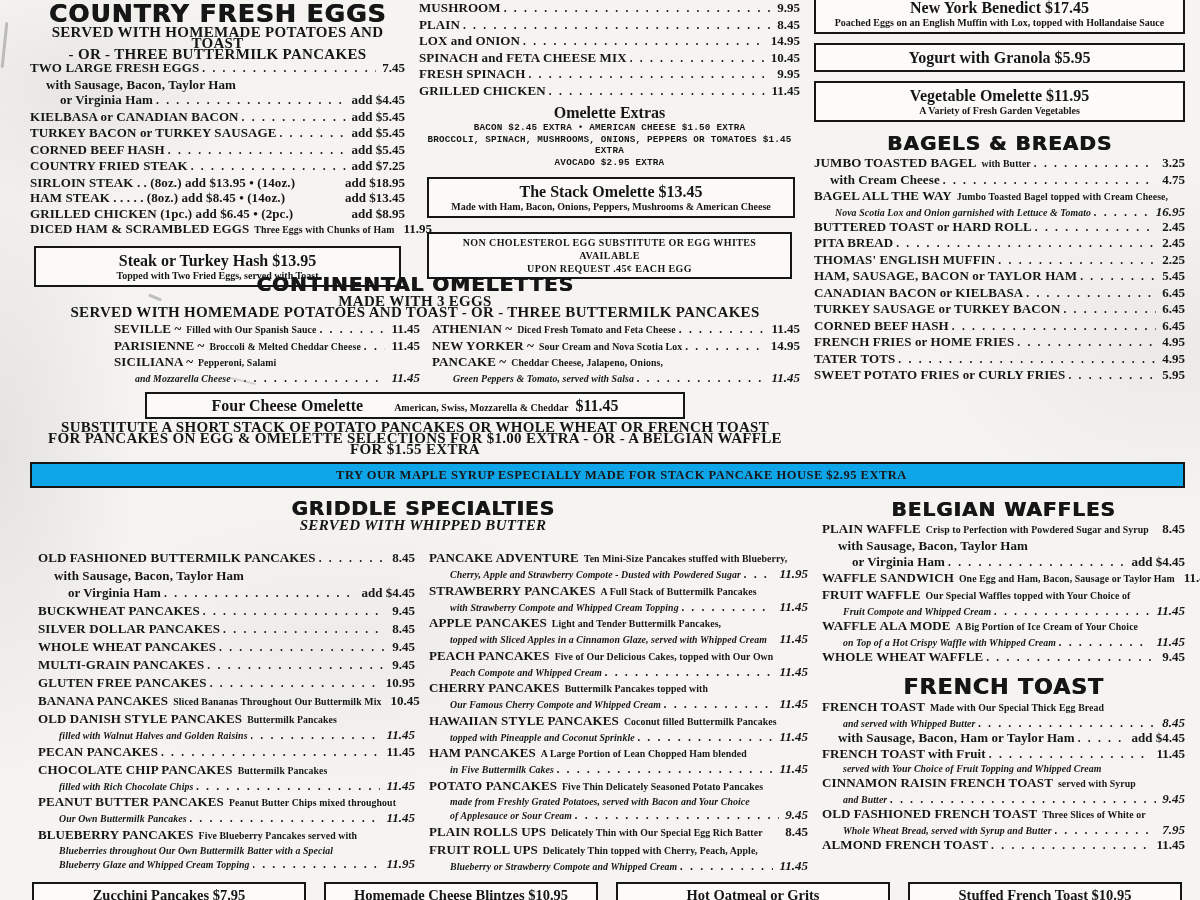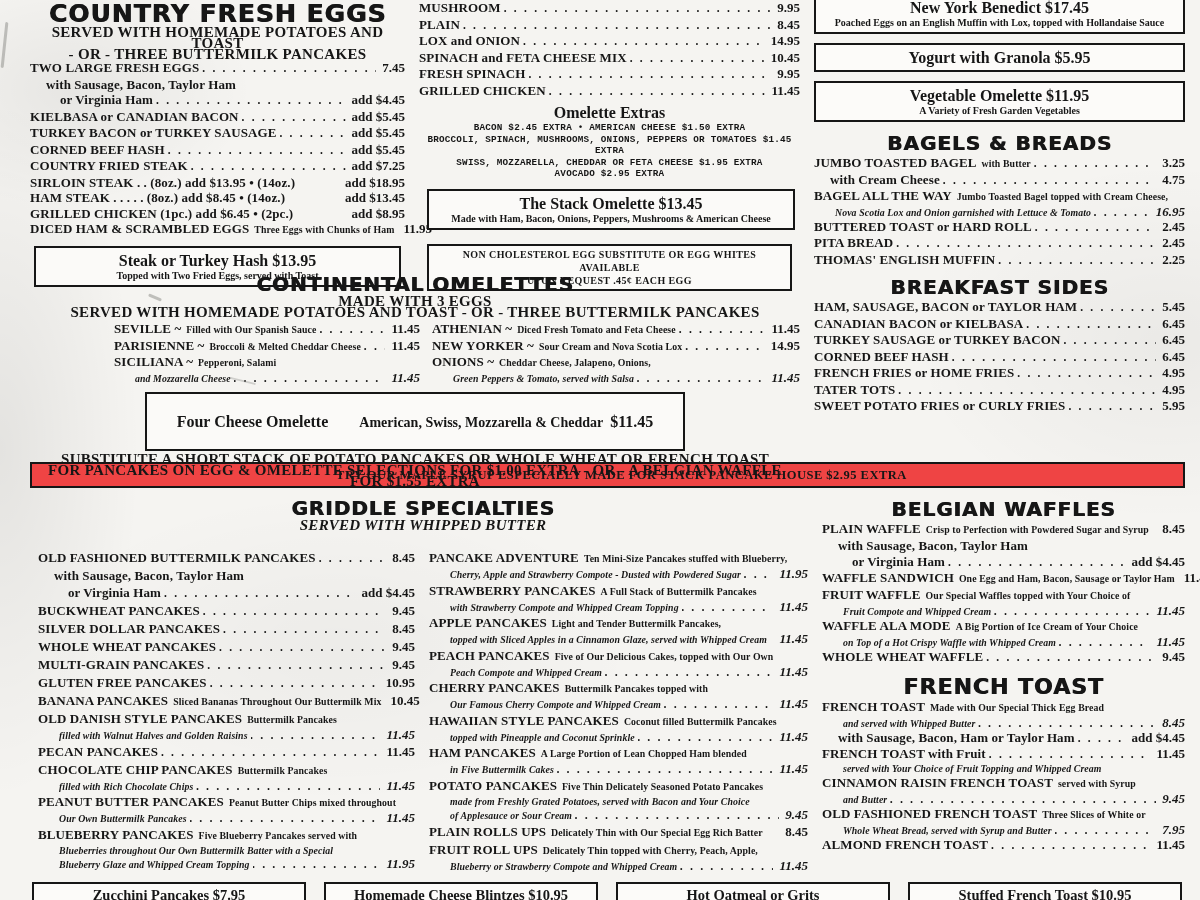--- a/index.html
+++ b/index.html
@@ -54,26 +54,26 @@
   .ex-title{text-align:center;font-size:16px;line-height:18px;margin-top:5px;}
   .ex-line{text-align:center;font-size:9.3px;line-height:11.5px;letter-spacing:.2px;font-family:Liberation Mono, monospace;}
   .stack-box{margin:9px 5px 0 8px;}
   .note-box{margin:14px 8px 0 8px;padding:2px 6px;}
   .note-line{font-size:10px;line-height:13px;letter-spacing:.4px;}
 
   .continental{margin-top:6px;}
   .cont-cols{display:flex;margin-top:3px;}
   .cleft{width:390px;flex:none;padding-left:84px;box-sizing:border-box;}
   .cright{flex:1;min-width:0;padding-left:12px;}
-  .fc-box{width:520px;margin:7px auto 3px auto;padding:18px 8px;display:flex;align-items:baseline;justify-content:center;gap:7px;}
-  .fc-s{font-size:14px;margin-left:24px;}
+  .fc-box{width:520px;margin:7px auto 3px auto;padding:2px 8px;display:flex;align-items:baseline;justify-content:center;gap:7px;}
+  .fc-s{font-size:10px;margin-left:24px;}
 
   .banner{border:2px solid #161616;margin:6px 15px 8px 30px;height:22px;
           display:flex;align-items:center;justify-content:center;
-          font-size:12.5px;letter-spacing:.5px;background:#ef4444;padding-left:28px;}
+          font-size:12.5px;letter-spacing:.5px;background:#0ea5e9;padding-left:28px;}
 
   .griddle-sub{margin-bottom:18px;font-style:italic;}
   .grid-cols{display:flex;}
   .gleft{width:385px;flex:none;padding-right:8px;box-sizing:border-box;}
   .gmid{flex:1;min-width:0;padding-left:6px;}
   .zone-bottom .ln{line-height:17px;}
   .zone-bottom .ln.sm{line-height:13.5px;}
   .zone-bottom .side-right .ln{line-height:16px;}
   .zone-bottom .side-right .ln.sm{line-height:13px;}
 
@@ -227,21 +227,20 @@
                 <div class="ln">
                   <span class="b">GRILLED CHICKEN</span>
                   <span class="leader"></span>
                   <span class="p">11.45</span>
                 </div>
               </div>
             </div>
           <div class="ex-title">Omelette Extras</div>
           <div class="ex-line">BACON $2.45 EXTRA • AMERICAN CHEESE $1.50 EXTRA</div>
           <div class="ex-line">BROCCOLI, SPINACH, MUSHROOMS, ONIONS, PEPPERS OR TOMATOES $1.45 EXTRA</div>
-          <div class="ex-line">SWISS, MOZZARELLA, CHEDDAR OR FETA CHEESE $1.95 EXTRA</div>
           <div class="ex-line">AVOCADO $2.95 EXTRA</div>
           <div class="boxed stack-box">
             <div class="bt">The Stack Omelette $13.45</div>
             <div class="bd">Made with Ham, Bacon, Onions, Peppers, Mushrooms &amp; American Cheese</div>
           </div>
           <div class="boxed note-box">
             <div class="note-line">NON CHOLESTEROL EGG SUBSTITUTE OR EGG WHITES AVAILABLE</div>
             <div class="note-line">UPON REQUEST .45¢ EACH EGG</div>
           </div>
         </section>
@@ -293,21 +292,21 @@
               <div class="mi">
                 <div class="ln">
                   <span class="b">NEW YORKER ~</span>
                   <span class="s">Sour Cream and Nova Scotia Lox</span>
                   <span class="leader"></span>
                   <span class="p">14.95</span>
                 </div>
               </div>
               <div class="mi">
                 <div class="ln">
-                  <span class="b">ONIONS ~</span>
+                  <span class="b">PANCAKE ~</span>
                   <span class="s">Cheddar Cheese, Jalapeno, Onions,</span>
                 </div>
                 <div class="ln ind1 sm">
                   <span class="s">Green Peppers &amp; Tomato, served with Salsa</span>
                   <span class="leader"></span>
                   <span class="p">11.45</span>
                 </div>
               </div>
             </div>
         </div>
@@ -382,21 +381,20 @@
               <div class="ln">
                 <span class="b">THOMAS' ENGLISH MUFFIN</span>
                 <span class="leader"></span>
                 <span class="p">2.25</span>
               </div>
             </div>
           </div>
       </section>
 
       <section>
-        <h2 class="hdr2 hdr-lg sides-hdr">BREAKFAST SIDES</h2>
         <div>
             <div class="mi">
               <div class="ln">
                 <span class="b">HAM, SAUSAGE, BACON or TAYLOR HAM</span>
                 <span class="leader"></span>
                 <span class="p">5.45</span>
               </div>
             </div>
             <div class="mi">
               <div class="ln">

